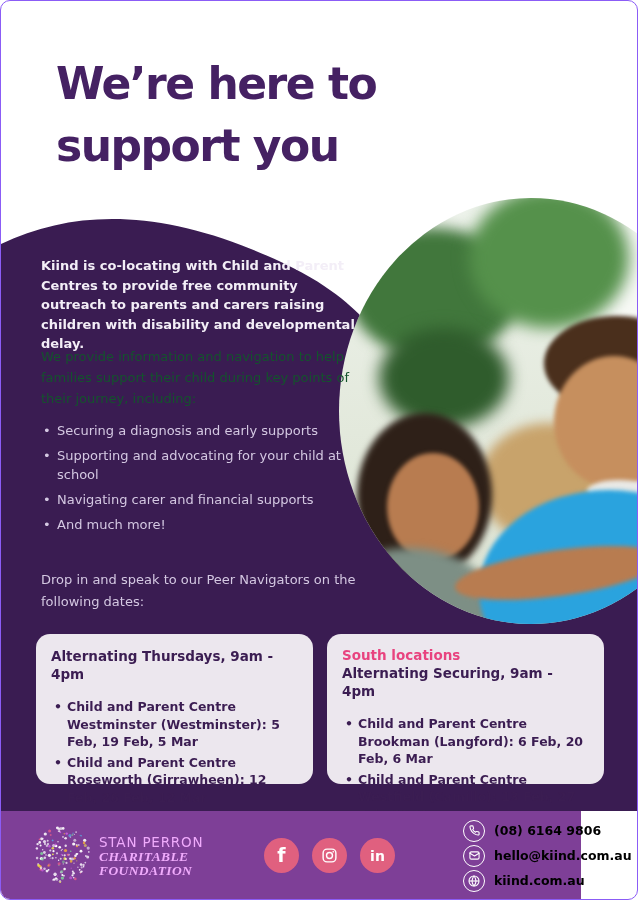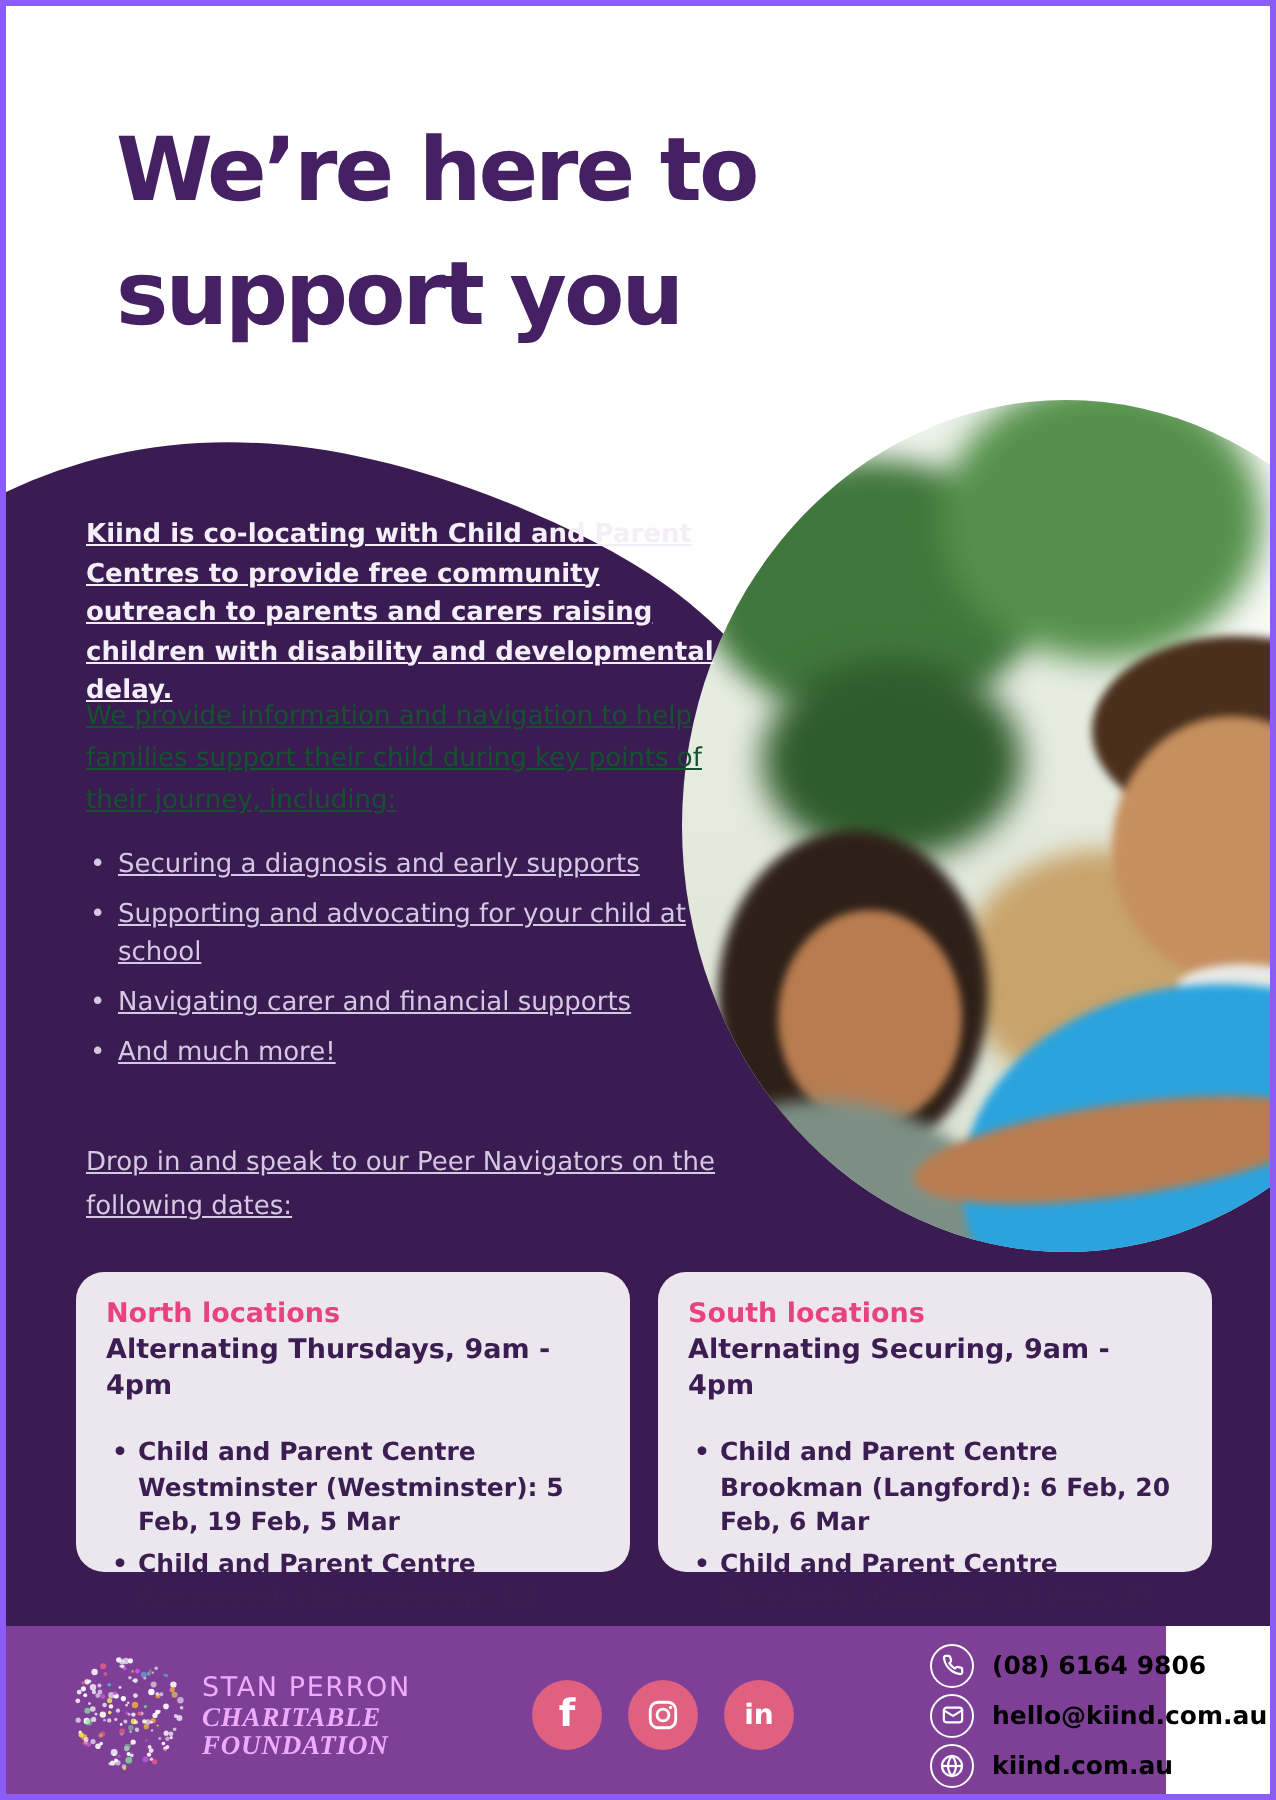--- a/index.html
+++ b/index.html
@@ -1,21 +1,21 @@
 <!DOCTYPE html>
 <html><head>
 <meta charset="utf-8">
 <style>
   * { margin:0; padding:0; box-sizing:border-box; }
   html,body { background:#ffffff; }
   body { font-family:"DejaVu Sans","Liberation Sans",sans-serif; }
 
   .page{
     position:relative; width:638px; height:900px; background:#ffffff;
-    border:3px solid #8b5cf6; border-radius:0; overflow:hidden;
+    border:1px solid #8b5cf6; border-radius:10px; overflow:hidden;
   }
 
   
   .title{
     position:absolute; left:55px; top:52px; z-index:3;
     color:#452163; font-weight:800; font-size:44px; line-height:62px;
     letter-spacing:-1.5px;
   }
 
   
@@ -40,21 +40,21 @@
   .ph-mom-hair{ left:18px; top:215px; width:135px; height:165px; background:#2e2018; filter:blur(3px); }
   .ph-mom-face{ left:48px; top:255px; width:92px; height:108px; background:#b87c50; filter:blur(2px); }
   .ph-mom-shirt{ left:-20px; top:350px; width:180px; height:130px; background:#7d8f85; filter:blur(4px); }
   .ph-boy-hair{ left:205px; top:118px; width:145px; height:95px; background:#4a2f1c; filter:blur(2px); }
   .ph-boy-face{ left:215px; top:158px; width:120px; height:132px; background:#c68f5e; filter:blur(2px); }
   .ph-collar{ left:248px; top:282px; width:64px; height:22px; background:#e9e9e6; filter:blur(2px); }
   .ph-boy-shirt{ left:140px; top:292px; width:260px; height:200px; background:#2aa3de; border-radius:40% 40% 30% 30%; filter:blur(2px); }
   .ph-mom-arm{ left:115px; top:352px; width:210px; height:46px; background:#b87c50; border-radius:24px; transform:rotate(-8deg); filter:blur(2px); }
 
   
-  .copy{ position:absolute; left:40px; width:324px; z-index:3; color:#f3eef7;text-decoration:underline; }
+  .copy{ position:absolute; left:40px; width:324px; z-index:3; color:#f3eef7; }
   .copy-bold{ top:255px; font-weight:bold; font-size:13px; line-height:19.5px; }
   .copy-reg{ top:345px; font-weight:normal; font-size:13px; line-height:21px; color:#14532d; }
   .copy-list{ top:420px; list-style:none; color:#d4c8e2; font-size:13px; line-height:19px; }
   .copy-list li{ padding-left:16px; position:relative; margin-bottom:6px; }
   .copy-list li::before{ content:"•"; position:absolute; left:2px; top:0; }
   .copy-close{ top:568px; font-size:13px; line-height:22px; color:#d4c8e2; }
 
   
   .card{
     position:absolute; top:633px; width:277px; height:150px; z-index:3;
@@ -130,21 +130,20 @@
   <p class="copy copy-reg">We provide information and navigation to help families support their child during key points of their journey, including:</p>
   <ul class="copy copy-list">
     <li>Securing a diagnosis and early supports</li>
     <li>Supporting and advocating for your child at school</li>
     <li>Navigating carer and financial supports</li>
     <li>And much more!</li>
   </ul>
   <p class="copy copy-close">Drop in and speak to our Peer Navigators on the following dates:</p>
 
   <div class="card card-north">
-    <div class="card-heading">North locations</div>
     <div class="card-schedule">Alternating Thursdays, 9am - 4pm</div>
     <ul class="card-list">
       <li>Child and Parent Centre Westminster (Westminster): 5 Feb, 19 Feb, 5 Mar</li>
       <li>Child and Parent Centre Roseworth (Girrawheen): 12 Feb, 26 Feb, 12 Mar</li>
     </ul>
   </div>
 
   <div class="card card-south">
     <div class="card-heading">South locations</div>
     <div class="card-schedule">Alternating Securing, 9am - 4pm</div>

